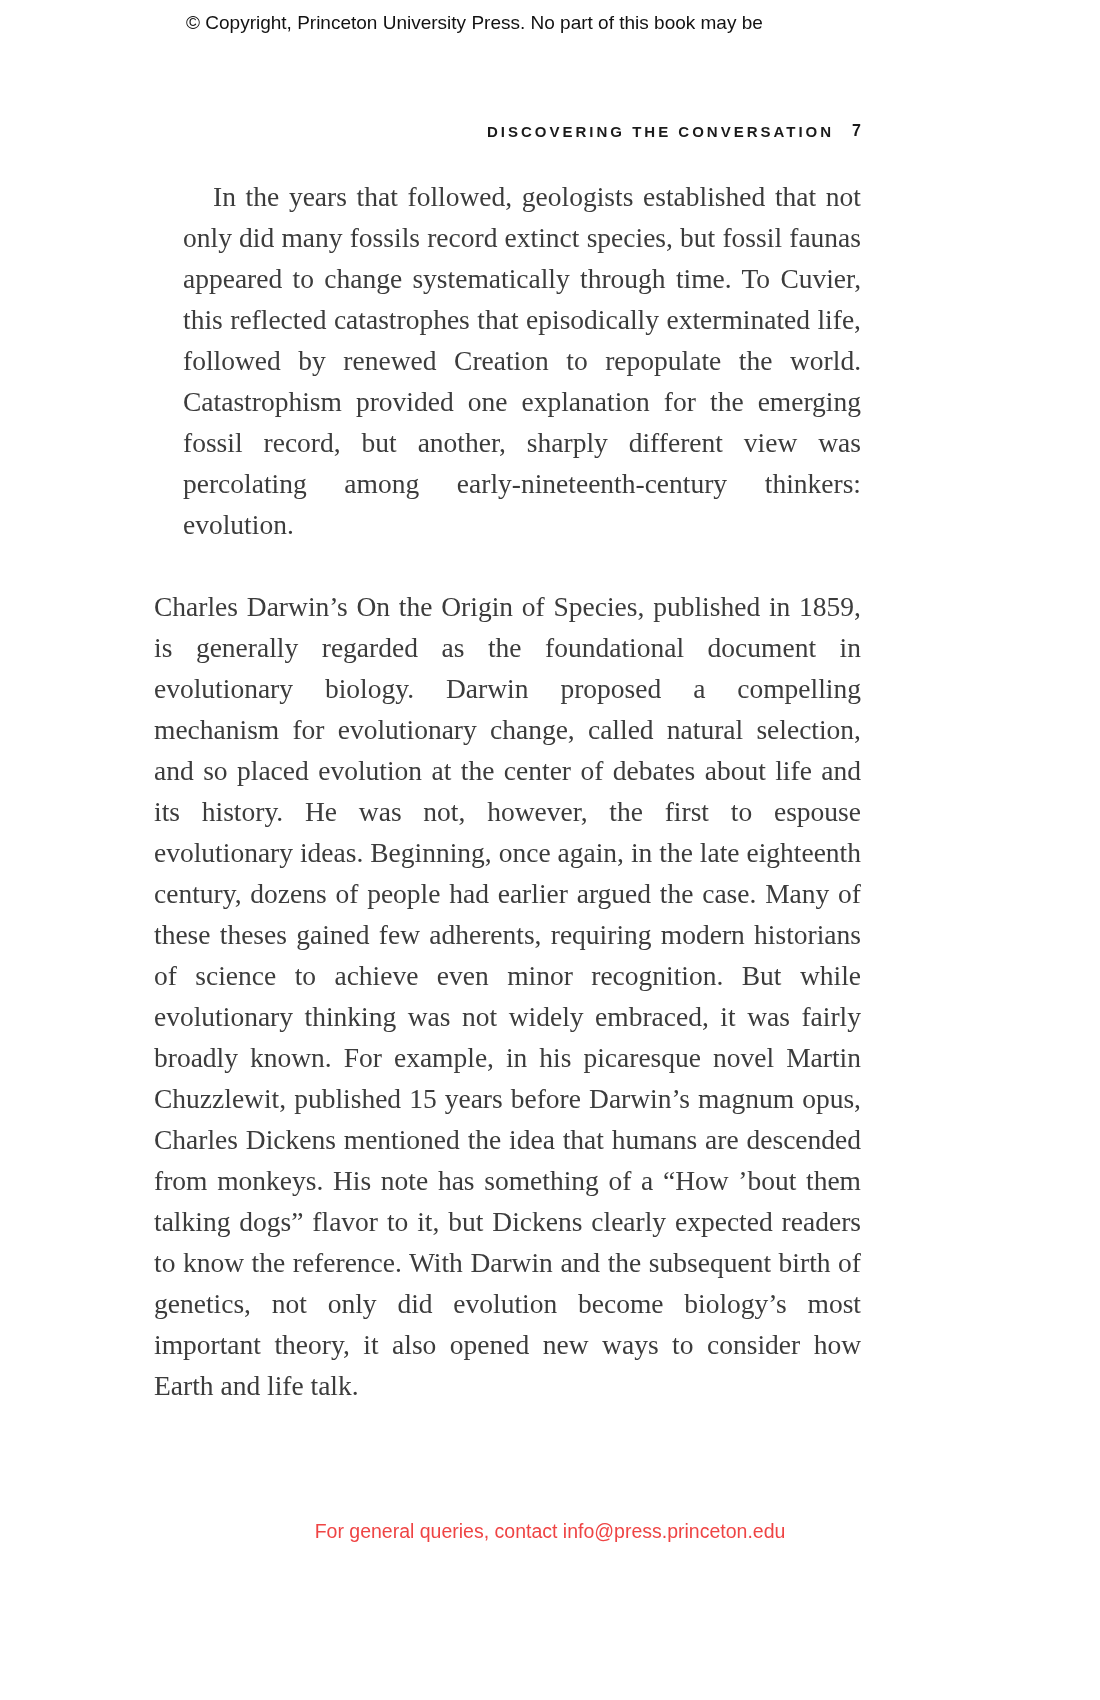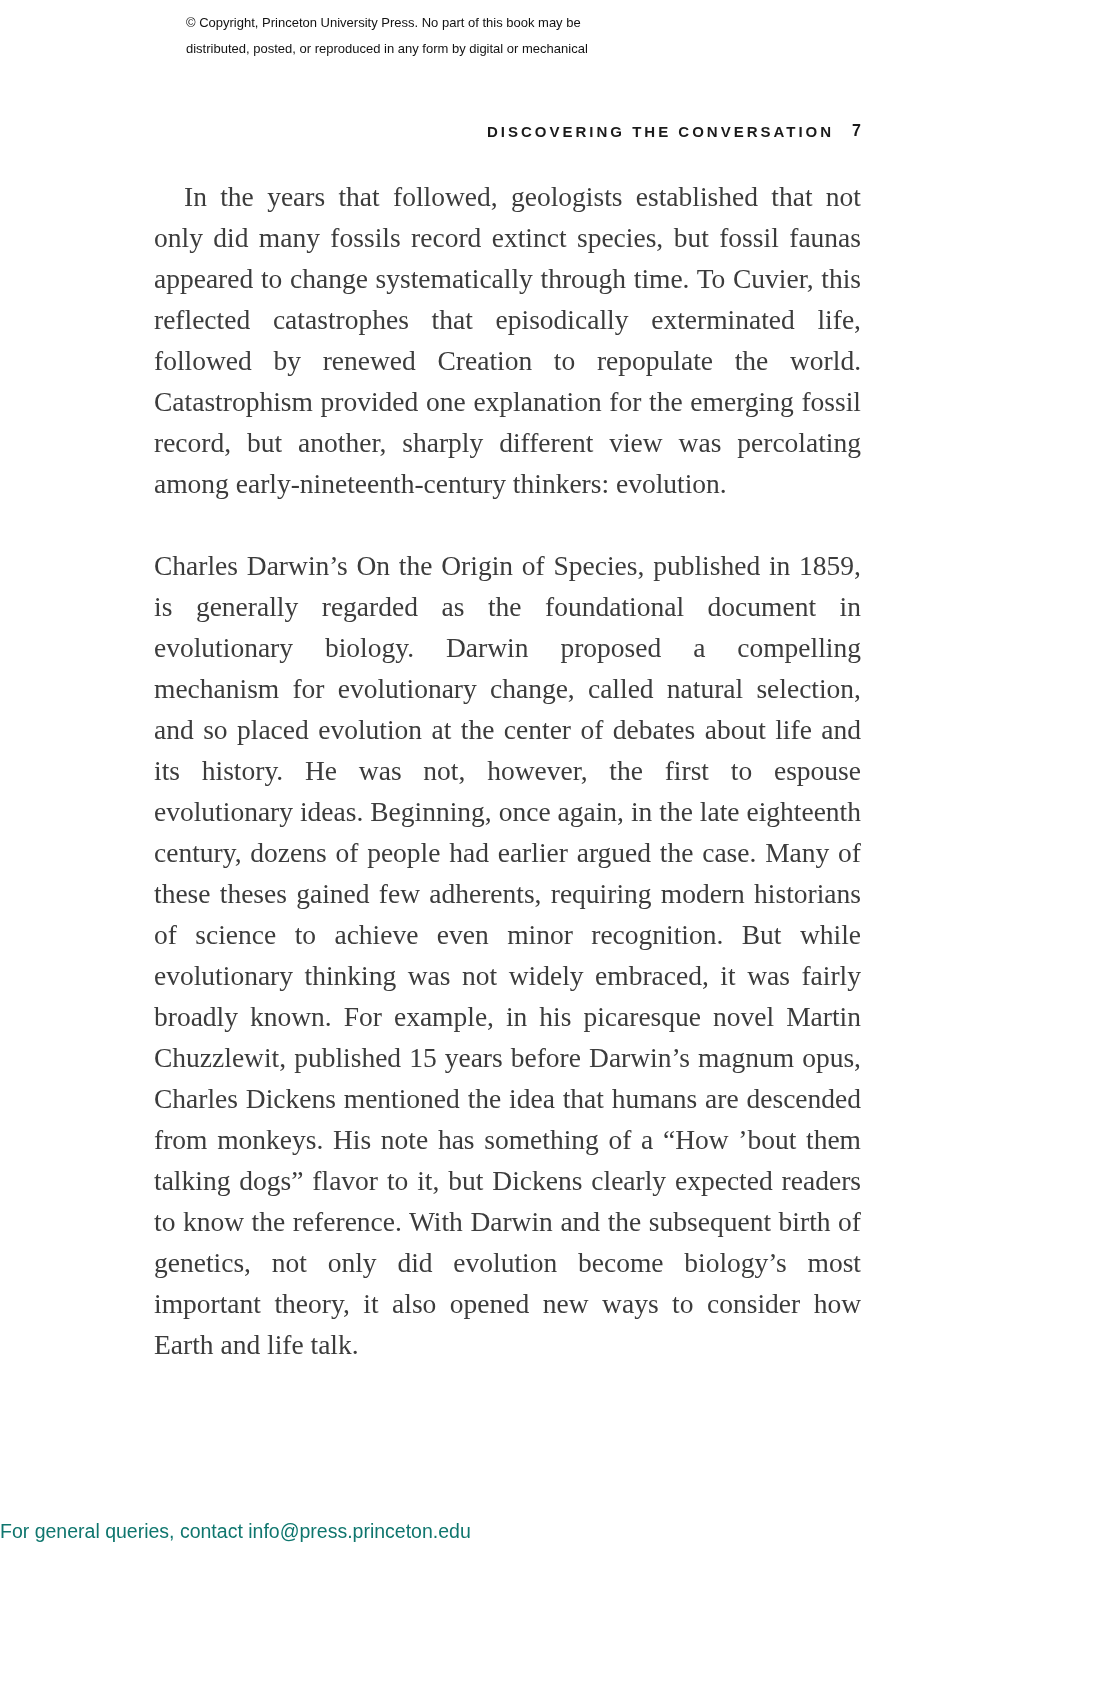--- a/index.html
+++ b/index.html
@@ -11,21 +11,21 @@
     height: 1700px;
     background: #ffffff;
     position: relative;
     overflow: hidden;
     font-family: "Liberation Sans", sans-serif;
   }
   .copyright {
     position: absolute;
     left: 186px;
     top: 10px;
-    font-size: 13px;
+    font-size: 19px;
     line-height: 25.5px;
     color: #121212;
   }
   .running-header {
     position: absolute;
     left: 154px;
     top: 122px;
     width: 707px;
     display: flex;
     justify-content: flex-end;
@@ -49,44 +49,44 @@
     font-size: 27.5px;
     line-height: 41px;
     color: #3c3c3c;
     text-align: justify;
   }
   .para {
     margin: 0;
   }
   .para-indent {
     text-indent: 30px;
+    margin-left: 29px;
   }
   .para-2 {
     margin-top: 41px;
   }
   .italic {
   }
   .footer {
     position: absolute;
     left: 0;
     top: 1520px;
     width: 1100px;
-    text-align: left;
+    text-align: center;
     font-size: 19.5px;
-    color: #0f766e;
+    color: #ef4444;
   }
 </style>
 </head>
 <body>
 
 <div class="page">
 
   <div class="copyright">
     <div>© Copyright, Princeton University Press. No part of this book may be</div>
-    <div>distributed, posted, or reproduced in any form by digital or mechanical</div>
   </div>
 
   <div class="running-header">
     <span class="rh-title">DISCOVERING THE CONVERSATION</span>
     <span class="rh-page">7</span>
   </div>
 
   <div class="body-text">
     <p class="para para-indent">In the years that followed, geologists established that not only did many fossils record extinct species, but fossil faunas appeared to change systematically through time. To Cuvier, this reflected catastrophes that episodically exterminated life, followed by renewed Creation to repopulate the world. Catastrophism provided one explanation for the emerging fossil record, but another, sharply different view was percolating among early-nineteenth-century thinkers: evolution.</p>
     <p class="para para-2"><span>Charles Darwin’s </span><span class="italic">On the Origin of Species,</span><span> published in 1859, is generally regarded as the foundational document in evolutionary biology. Darwin proposed a compelling mechanism for evolutionary change, called natural selection, and so placed evolution at the center of debates about life and its history. He was not, however, the first to espouse evolutionary ideas. Beginning, once again, in the late eighteenth century, dozens of people had earlier argued the case. Many of these theses gained few adherents, requiring modern historians of science to achieve even minor recognition. But while evolutionary thinking was not widely embraced, it was fairly broadly known. For example, in his picaresque novel </span><span class="italic">Martin Chuzzlewit,</span><span> published 15 years before Darwin’s magnum opus, Charles Dickens mentioned the idea that humans are descended from monkeys. His note has something of a “How ’bout them talking dogs” flavor to it, but Dickens clearly expected readers to know the reference. With Darwin and the subsequent birth of genetics, not only did evolution become biology’s most important theory, it also opened new ways to consider how Earth and life talk.</span></p>

